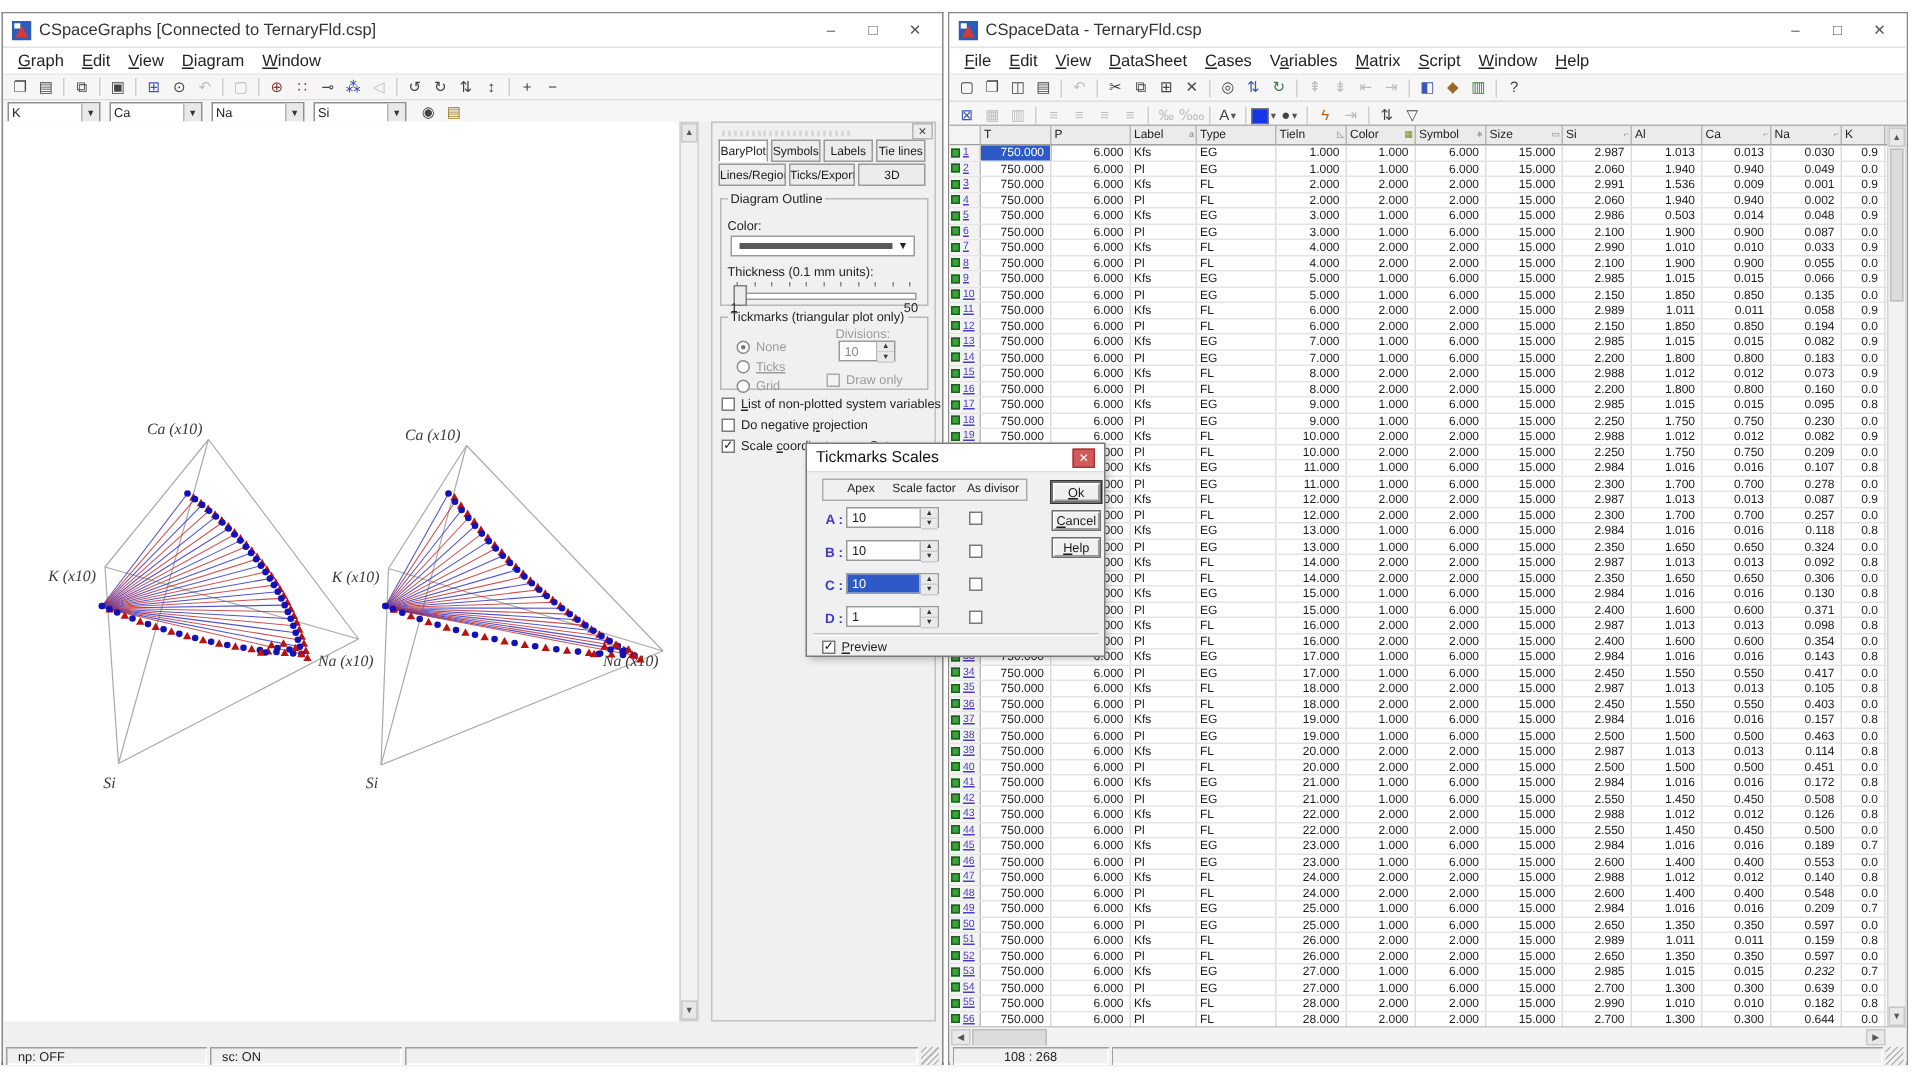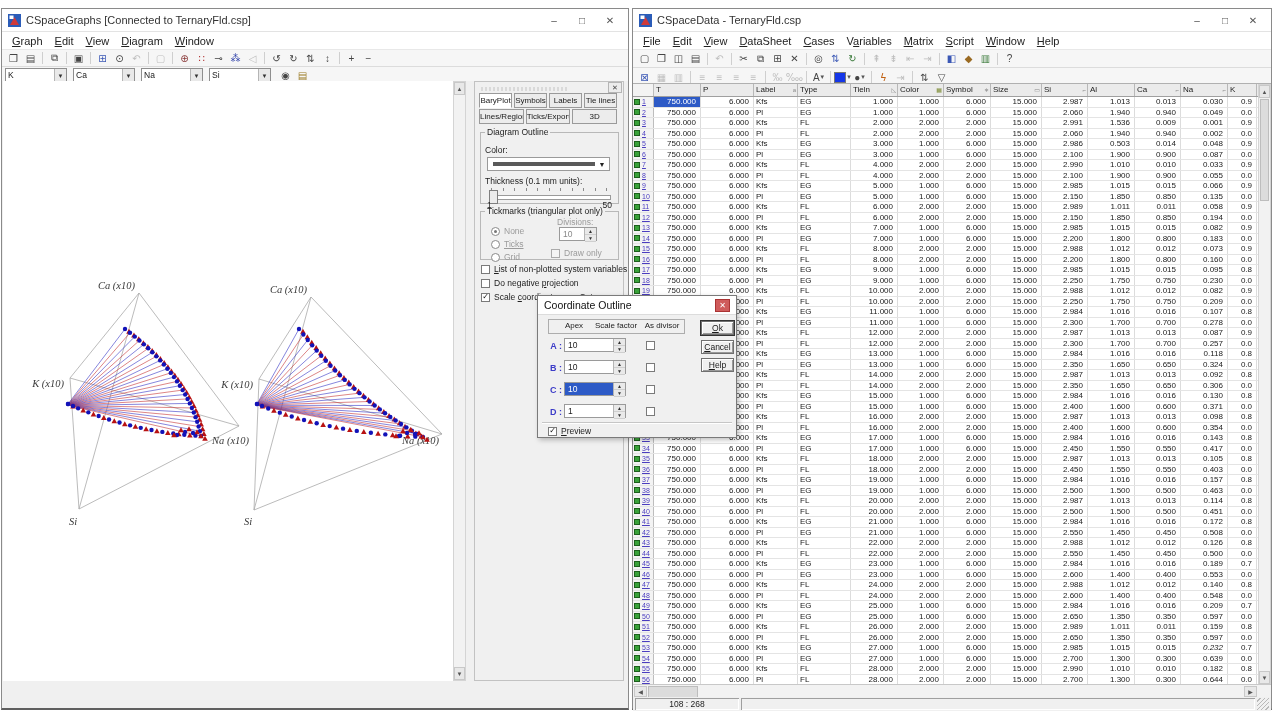--- a/index.html
+++ b/index.html
@@ -559,20 +559,26 @@
           <div class="checkrow" style="left: 6px; top: 210px;">
             <span class="cb">✓</span>
             <span class="lbl" style="position: static;">Scale <u>c</u>oordinates</span>
             <span style="margin-left: 8px; color: rgb(153, 102, 0); font-size: 9px;">☼</span>
             <span class="lbl" style="position: static; margin-left: 2px;">Setup</span>
           </div>
         </div>
     </div>
   </div>
 
+  <div class="statusbar" style="top:688px;">
+    <span class="status-panel" style="width:118px;">np: OFF</span>
+    <span class="status-panel" style="width:112px;">sc: ON</span>
+    <span class="status-panel" style="flex:1;"></span>
+    <span class="grip"></span>
+  </div>
 </div>
 
 <div class="window" style="left:632px;top:8px;width:640px;height:702px;z-index:2;">
   <div class="titlebar">
     <svg class="app-icon" viewBox="0 0 13 13">
         <rect width="13" height="13" fill="#2b5cb8"></rect>
         <path d="M2 11 L6.5 3 L11 11 Z" fill="#d03a3a"></path>
         <rect x="1.5" y="1.5" width="4" height="3.5" fill="#ffffff"></rect>
       </svg>
     <span class="title-text">CSpaceData - TernaryFld.csp</span>
@@ -1818,21 +1824,21 @@
   </div>
   <div class="statusbar" style="top:688px;">
     <span class="status-panel" style="width:88px;justify-content:center;">108 : 268</span>
     <span class="status-panel" style="flex:1;"></span>
     <span class="grip"></span>
   </div>
 </div>
 
 <div class="dialog">
   <div class="dlg-title">
-    <span class="dlg-title-text">Coordinate Outline</span>
+    <span class="dlg-title-text">Tickmarks Scales</span>
     <span class="dlg-close">✕</span>
   </div>
   <div class="dlg-colhead">
     <span style="left:6px;width:38px;">Apex</span>
     <span style="left:40px;width:54px;">Scale factor</span>
     <span style="left:92px;width:42px;">As divisor</span>
   </div>
   <div id="dlg-rows"></div>
   <div class="dlg-sep"></div>
   <div class="checkrow" id="dlg-preview" style="left:10px;top:130px;">

